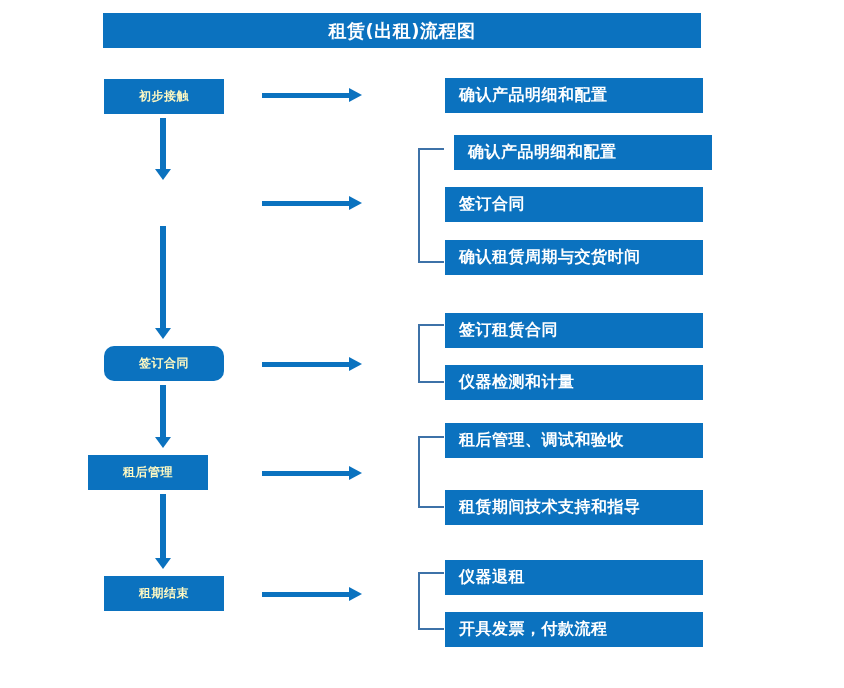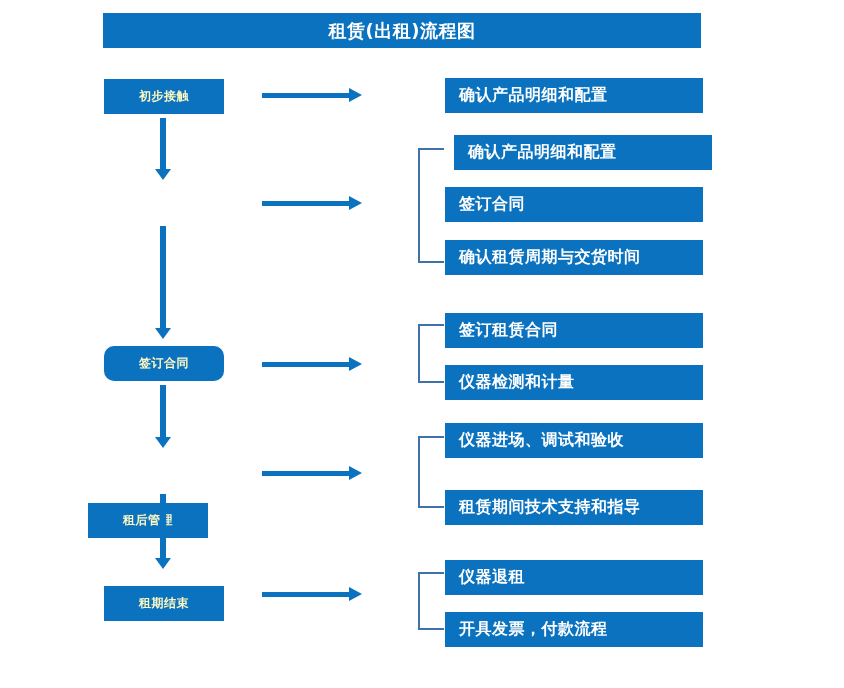--- a/index.html
+++ b/index.html
@@ -115,22 +115,22 @@
 </style>
 </head>
 <body>
 
 <div id="canvas">
 
   <div class="title-bar">租赁(出租)流程图</div>
 
   <div class="stage-box" style="left:104px; top:79px;">初步接触</div>
   <div class="stage-box" style="left:104px; top:346px;border-radius:10px;">签订合同</div>
-  <div class="stage-box" style="left:88px; top:455px;margin-top:48px;">租后管理</div>
-  <div class="stage-box" style="left:104px; top:576px;margin-top:10px;">租期结束</div>
+  <div class="stage-box" style="left:88px; top:455px;">租后管理</div>
+  <div class="stage-box" style="left:104px; top:576px;">租期结束</div>
 
   <div class="v-arrow" style="left:155px; top:118px; height:62px;">
     <div class="shaft" style="height:51px;"></div>
     <div class="head" style="top:51px;"></div>
   </div>
   <div class="v-arrow" style="left:155px; top:226px; height:113px;">
     <div class="shaft" style="height:102px;"></div>
     <div class="head" style="top:102px;"></div>
   </div>
   <div class="v-arrow" style="left:155px; top:385px; height:63px;">
@@ -167,18 +167,18 @@
   <div class="bracket" style="top:324px; height:59px;"></div>
   <div class="bracket" style="top:436px; height:72px;"></div>
   <div class="bracket" style="top:572px; height:58px;"></div>
 
   <div class="detail-box" style="top:78px;">确认产品明细和配置</div>
   <div class="detail-box" style="top:135px;margin-left:9px;">确认产品明细和配置</div>
   <div class="detail-box" style="top:187px;">签订合同</div>
   <div class="detail-box" style="top:240px;font-family:Liberation Mono, monospace;">确认租赁周期与交货时间</div>
   <div class="detail-box" style="top:313px;">签订租赁合同</div>
   <div class="detail-box" style="top:365px;">仪器检测和计量</div>
-  <div class="detail-box" style="top:423px;">仪器进场、调试和验收</div>
+  <div class="detail-box" style="top:423px;">租后管理、调试和验收</div>
   <div class="detail-box" style="top:490px;text-align:right;">租赁期间技术支持和指导</div>
   <div class="detail-box" style="top:560px;">仪器退租</div>
   <div class="detail-box" style="top:612px;">开具发票，付款流程</div>
 
 </div>
 
 </body></html>

